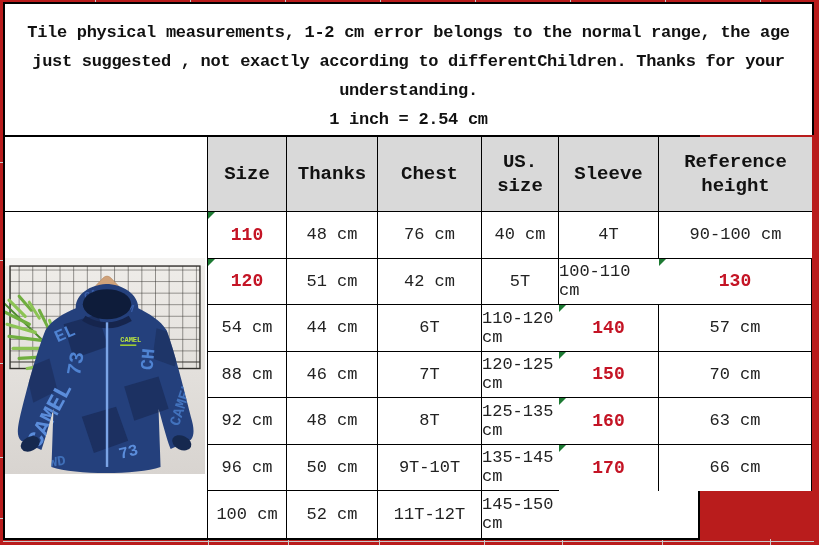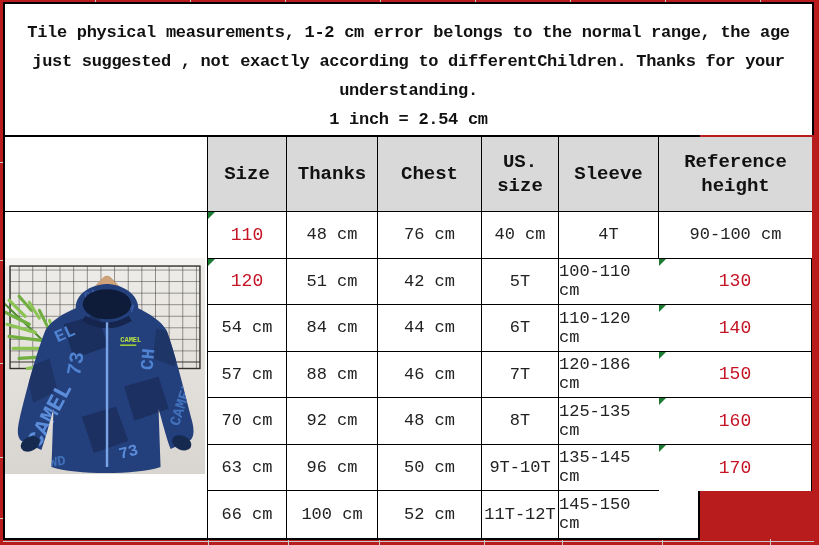--- a/index.html
+++ b/index.html
@@ -50,21 +50,21 @@
   .cell.head{
     background:var(--header-bg);
     font-size:19px;font-weight:700;color:#111;
     text-align:center;white-space:pre-line;line-height:24px;
   }
   .cell.photo-head{background:#ffffff;}
   .cell.photo-cell{
     grid-column:1;grid-row:2 / span 7;
     border-bottom:none;align-items:flex-start;justify-content:flex-start;
   }
-  .cell.size{font-size:18px;font-weight:400;color:var(--size-red);}
+  .cell.size{font-size:18px;font-weight:700;color:var(--size-red);}
   .tri{
     position:absolute;top:0;left:0;width:0;height:0;
     border-top:7px solid var(--triangle-green);
     border-right:7px solid transparent;
   }
   .product-photo{position:absolute;left:0;top:46px;width:200px;height:216px;}
 </style>
 </head>
 <body>
 
@@ -199,33 +199,32 @@
       </div>
       <div class="cell">51 cm</div>
       <div class="cell">42 cm</div>
       <div class="cell">5T</div>
       <div class="cell last">100-110 cm</div>
       <div class="cell size">
         <span class="tri"></span>
         <span>130</span>
       </div>
       <div class="cell">54 cm</div>
-      <div class="cell">84 cm</div>
       <div class="cell">44 cm</div>
       <div class="cell">6T</div>
       <div class="cell last">110-120 cm</div>
       <div class="cell size">
         <span class="tri"></span>
         <span>140</span>
       </div>
       <div class="cell">57 cm</div>
       <div class="cell">88 cm</div>
       <div class="cell">46 cm</div>
       <div class="cell">7T</div>
-      <div class="cell last">120-186 cm</div>
+      <div class="cell last">120-125 cm</div>
       <div class="cell size">
         <span class="tri"></span>
         <span>150</span>
       </div>
       <div class="cell">70 cm</div>
       <div class="cell">92 cm</div>
       <div class="cell">48 cm</div>
       <div class="cell">8T</div>
       <div class="cell last">125-135 cm</div>
       <div class="cell size">

